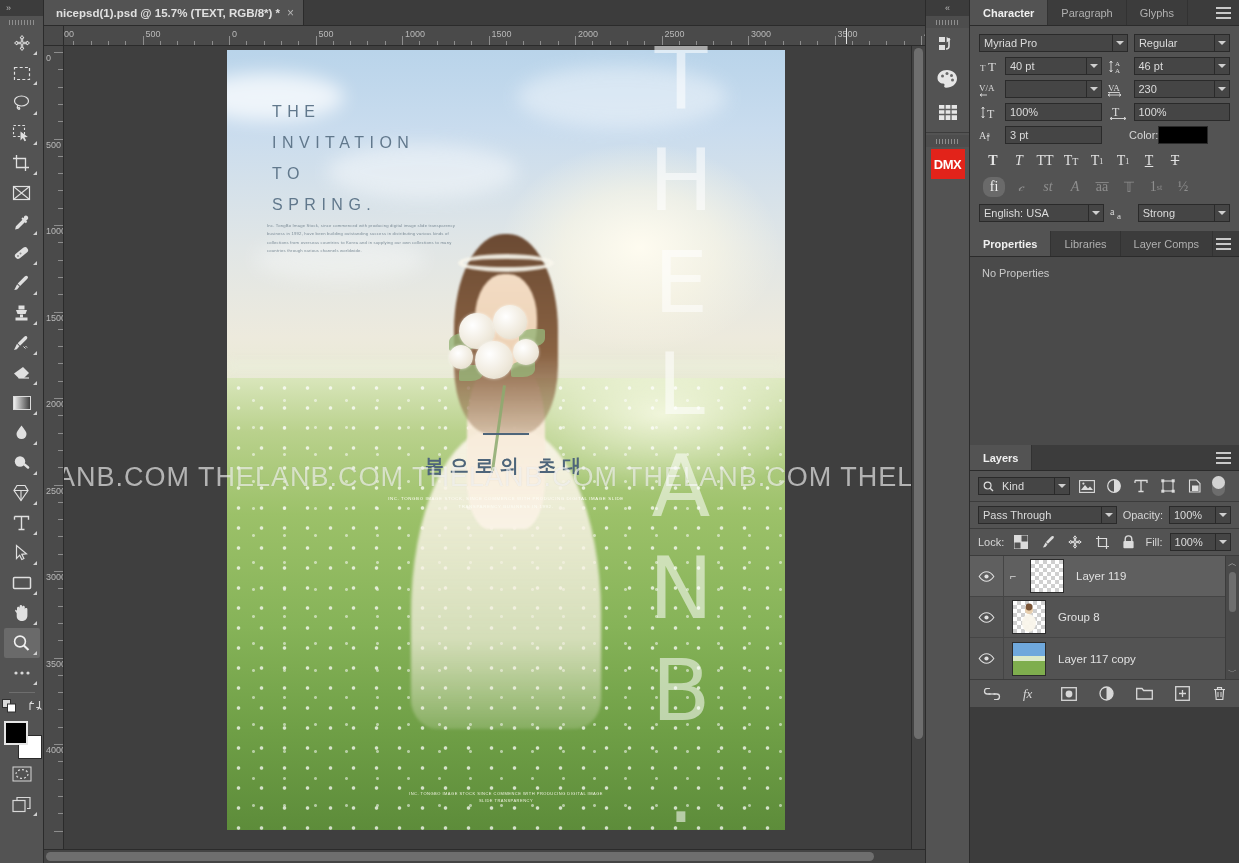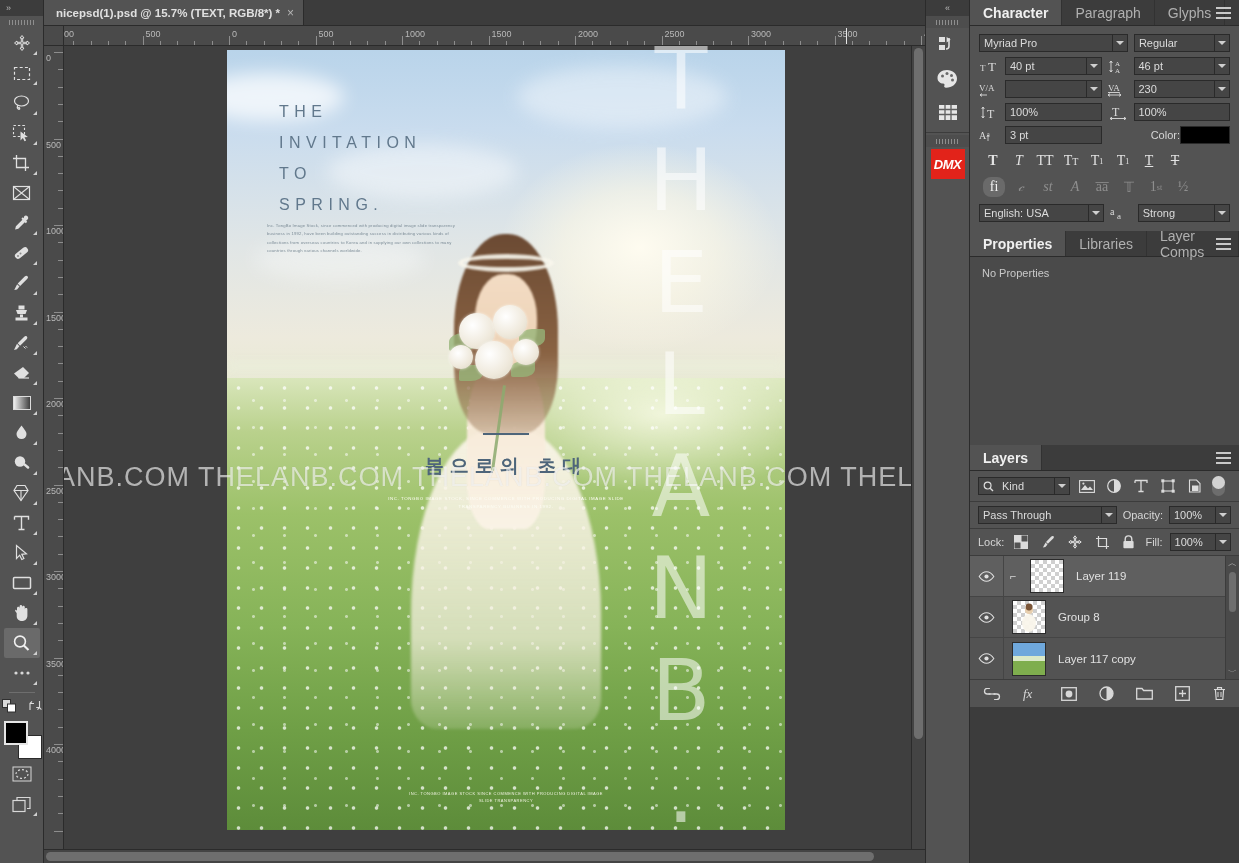--- a/index.html
+++ b/index.html
@@ -109,21 +109,21 @@
     width:106px; height:110px; }
   .bq-flower{ position:absolute; border-radius:50%;
     background:radial-gradient(circle at 38% 34%, #ffffff, #efe9dc 60%, #dcd6c4);
     box-shadow:0 0 3px rgba(255,255,255,.6); }
   .bq-leaf{ position:absolute; border-radius:50% 10% 50% 10%;
     background:rgba(150,180,120,.8); filter:blur(.6px); }
   .stem{ position:absolute; left:52px; top:86px; width:3px; height:86px;
     background:rgba(140,170,110,.85); transform:rotate(8deg); filter:blur(.6px); }
 
   .ptext{ position:absolute; color:#5c6f80; }
-  .ptitle{ left:52px; top:46px; font-size:16px; letter-spacing:5.5px; line-height:31px;
+  .ptitle{ left:45px; top:46px; font-size:16px; letter-spacing:5.5px; line-height:31px;
     color:#61788c; font-weight:300; }
   .pbody{ left:40px; top:172px; width:195px; font-size:4.2px; line-height:8.4px;
     color:#7b8b96; letter-spacing:.2px; }
   .p-kr{ position:absolute; left:50%; transform:translateX(-50%); top:403px;
     font-size:19px; letter-spacing:6px; color:#4e657a; font-weight:bold;
     font-family:"DejaVu Sans", sans-serif; white-space:nowrap; }
   .p-rule{ position:absolute; left:50%; transform:translateX(-50%); top:383px;
     width:46px; height:2px; background:#4e657a; }
   .p-sub{ position:absolute; left:50%; transform:translateX(-50%); top:445px;
     width:280px; text-align:center; font-size:4.4px; line-height:8px;
@@ -163,28 +163,28 @@
     display:flex; align-items:center; justify-content:center; font-size:9px; }
   .dock-grip{ width:100%; height:12px; display:flex; align-items:center; justify-content:center;
     background:#4d4d4d; }
   .dock-grip i{ display:block; width:24px; height:5px;
     background:repeating-linear-gradient(to right,#8e8e8e 0 1px,transparent 1px 3px); }
   .dock-ico{ width:38px; height:34px; display:flex; align-items:center; justify-content:center;
     cursor:pointer; }
   .dock-sep{ width:100%; height:1px; background:#3c3c3c; margin:2px 0; }
   .dmx{ width:34px; height:30px; background:#e2231a; color:#fff; font-weight:bold;
     font-size:13px; display:flex; align-items:center; justify-content:center;
-    letter-spacing:-.5px; font-style:italic; }
+    letter-spacing:-.5px; }
 
   
   .right{ width:270px; flex:0 0 270px; background:#3c3c3c;
     display:flex; flex-direction:column; border-left:1px solid #2b2b2b; }
   .ptabs{ display:flex; height:26px; background:#3c3c3c; align-items:stretch;
     border-bottom:1px solid #2b2b2b; position:relative; }
-  .ptab{ padding:0 13px; display:flex; align-items:center; font-size:14px;
+  .ptab{ padding:0 13px; display:flex; align-items:center; font-size:11px;
     color:#b0b0b0; cursor:pointer; border-right:1px solid #323232; }
   .ptab.active{ background:#535353; color:#f0f0f0; font-weight:bold; }
   .pmenu{ position:absolute; right:8px; top:7px; cursor:pointer; }
   .pmenu i{ display:block; width:15px; height:2px; background:#c9c9c9; margin-bottom:3px; }
 
   .panel-body{ background:#535353; padding:8px 9px 7px; }
 
   .fld{ background:#454545; border:1px solid #2a2a2a; height:18px;
     display:flex; align-items:center; color:#dcdcdc; font-size:11px;
     padding:0 4px; cursor:text; }
@@ -802,21 +802,21 @@
         <div class="half">
           <span class="ico-lbl">
             <svg width="22" height="15" viewBox="0 0 22 15">
                 <text x="0" y="11" font-size="10" fill="#dcdcdc" font-family="serif">A</text>
                 <text x="8" y="8" font-size="6" fill="#dcdcdc" font-family="serif">a</text>
                 <path d="M9 13V7M9 7l-1.2 2M9 7l1.2 2" stroke="#dcdcdc" stroke-width=".8" fill="none"></path>
               </svg>
           </span>
           <div class="fld" style="flex:1">3 pt</div>
         </div>
-        <div class="half" style="justify-content:flex-end;gap:0">
+        <div class="half" style="justify-content:center;gap:0">
           <span class="lbl">Color:</span>
           <div class="colorswatch"></div>
         </div>
       </div>
 
       <div class="styl-row">
         <span class="styl">
             <b>T</b>
           </span>
         <span class="styl">

